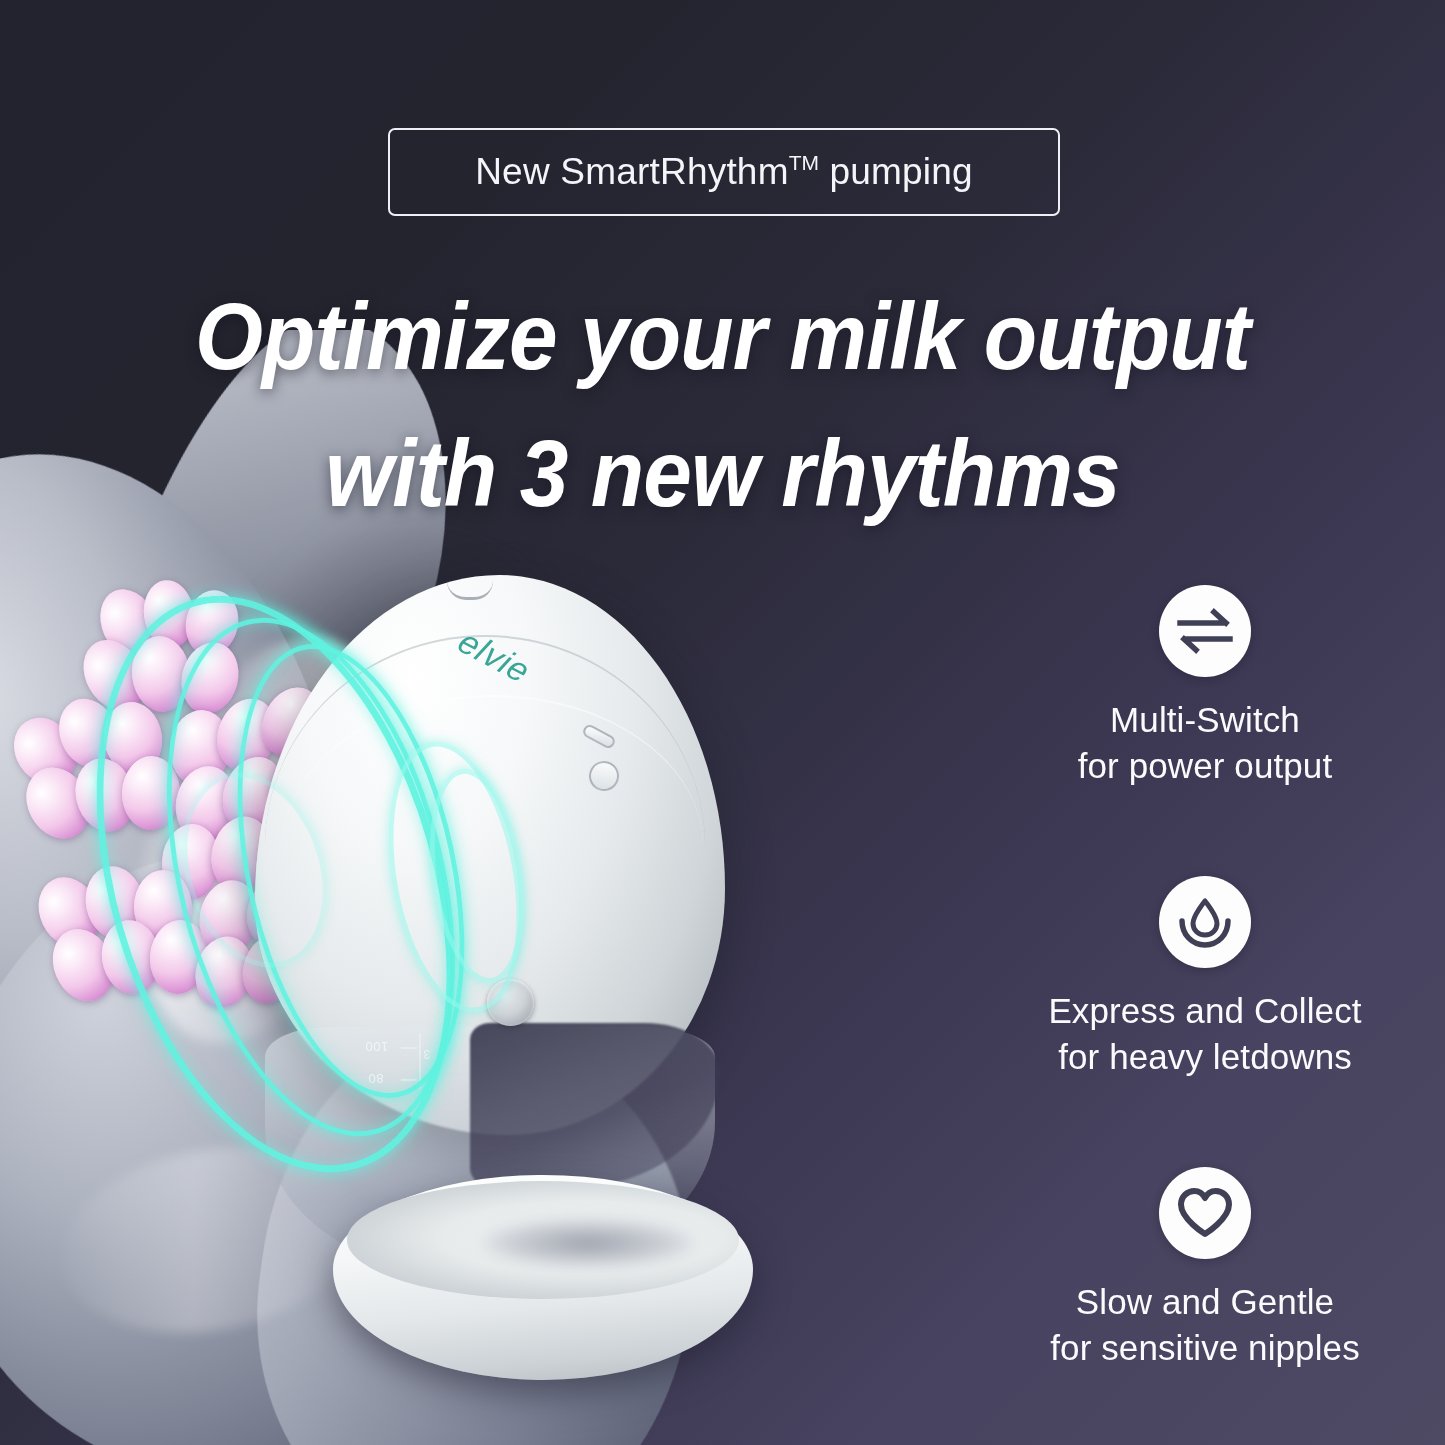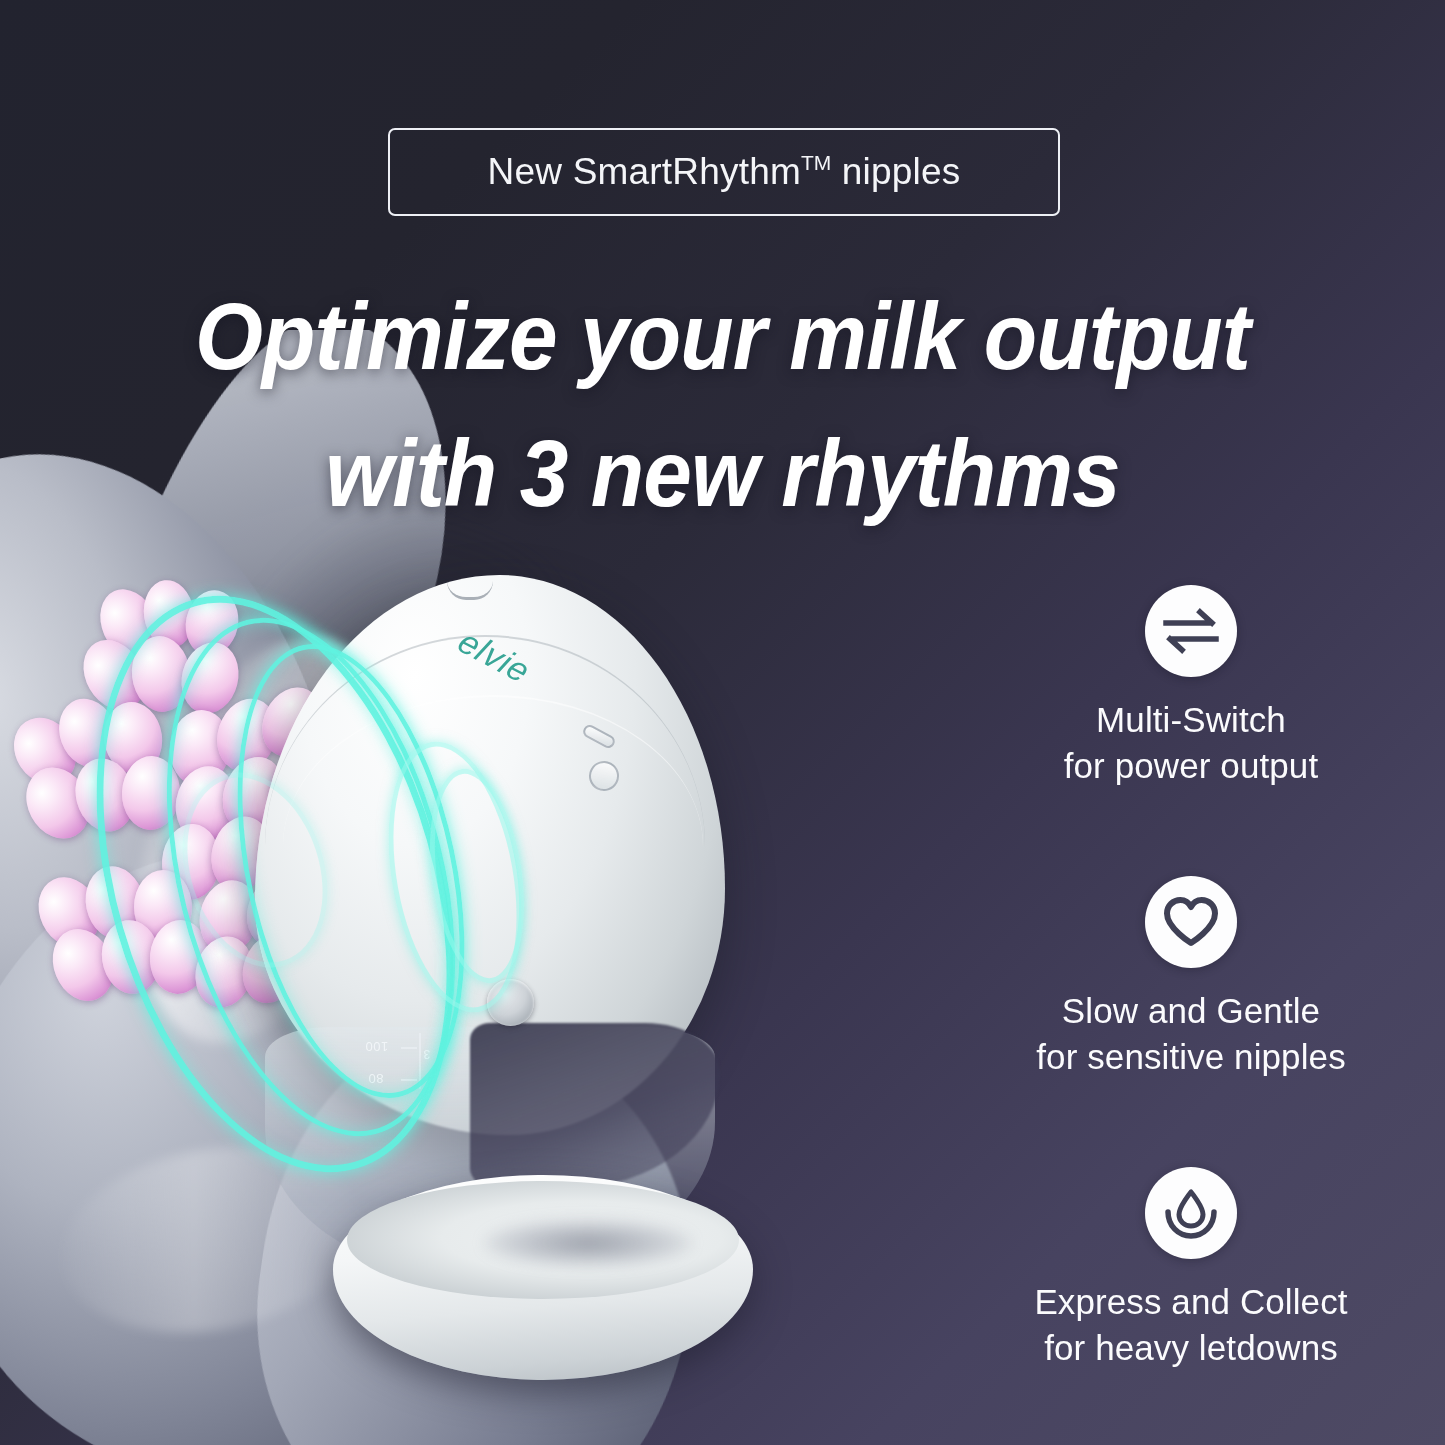--- a/index.html
+++ b/index.html
@@ -302,21 +302,21 @@
     line-height: 1.46;
     letter-spacing: -1px;
     transform: scaleX(0.93);
     text-shadow: 0 3px 14px rgba(20,20,32,.55);
   }
   #headline .hl-line { display: block; white-space: nowrap; }
 
   
   #features {
     position: absolute;
-    right: 40px;
+    right: 26px;
     top: 585px;
     width: 428px;
     display: flex;
     flex-direction: column;
     gap: 88px;
   }
   .feature { text-align: center; }
   .feat-icon {
     width: 92px;
     height: 92px;
@@ -435,21 +435,21 @@
     <div class="ring thin" style="left:178px;top:282px;width:256px;height:520px;transform:rotate(-14deg);"></div>
     <div class="ring thin" style="left:246px;top:310px;width:200px;height:452px;transform:rotate(-12deg);"></div>
     <div class="ring thin faint" style="left:392px;top:410px;width:116px;height:264px;transform:rotate(-10deg);"></div>
     <div class="ring thin faint" style="left:432px;top:438px;width:80px;height:206px;transform:rotate(-8deg);"></div>
     <div class="ring thin faint" style="left:186px;top:440px;width:128px;height:190px;transform:rotate(-18deg);opacity:.55;"></div>
 
   </div>
 
   <div id="badge">
     <div id="badge-text">
-      <span>New SmartRhythm</span><span class="tm">TM</span><span> nipples</span>
+      <span>New SmartRhythm</span><span class="tm">TM</span><span> pumping</span>
     </div>
   </div>
 
   <div id="headline">
     <span class="hl-line">Optimize your milk output</span>
     <span class="hl-line">with 3 new rhythms</span>
   </div>
 
   <div id="features">
 
@@ -461,38 +461,38 @@
         </svg>
       </div>
       <div class="feat-text">
         <span>Multi-Switch</span>
         <span class="l2">for power output</span>
       </div>
     </div>
 
     <div class="feature">
       <div class="feat-icon">
-        <svg width="60" height="54" viewBox="0 0 60 54" aria-hidden="true">
-          <path d="M30 48 C30 48 6 33 6 18.5 C6 10.5 12.3 5 19.3 5 C24.2 5 28 8 30 12 C32 8 35.8 5 40.7 5 C47.7 5 54 10.5 54 18.5 C54 33 30 48 30 48 Z" fill="none" stroke="#3f4055" stroke-width="6" stroke-linejoin="round"></path>
-        </svg>
-      </div>
-      <div class="feat-text">
-        <span>Slow and Gentle</span>
-        <span class="l2">for sensitive nipples</span>
-      </div>
-    </div>
-
-    <div class="feature">
-      <div class="feat-icon">
         <svg width="58" height="54" viewBox="0 0 58 54" aria-hidden="true">
           <path d="M29 6 C29 6 17 20.5 17 28.5 C17 35.1 22.4 40 29 40 C35.6 40 41 35.1 41 28.5 C41 20.5 29 6 29 6 Z" fill="none" stroke="#3f4055" stroke-width="5" stroke-linejoin="round"></path>
           <path d="M6 26 C6 39.8 16.3 50 29 50 C41.7 50 52 39.8 52 26" fill="none" stroke="#3f4055" stroke-width="5.5" stroke-linecap="round"></path>
         </svg>
       </div>
       <div class="feat-text">
         <span>Express and Collect</span>
         <span class="l2">for heavy letdowns</span>
       </div>
     </div>
 
+    <div class="feature">
+      <div class="feat-icon">
+        <svg width="60" height="54" viewBox="0 0 60 54" aria-hidden="true">
+          <path d="M30 48 C30 48 6 33 6 18.5 C6 10.5 12.3 5 19.3 5 C24.2 5 28 8 30 12 C32 8 35.8 5 40.7 5 C47.7 5 54 10.5 54 18.5 C54 33 30 48 30 48 Z" fill="none" stroke="#3f4055" stroke-width="6" stroke-linejoin="round"></path>
+        </svg>
+      </div>
+      <div class="feat-text">
+        <span>Slow and Gentle</span>
+        <span class="l2">for sensitive nipples</span>
+      </div>
+    </div>
+
   </div>
 
 </div>
 
 </body></html>

